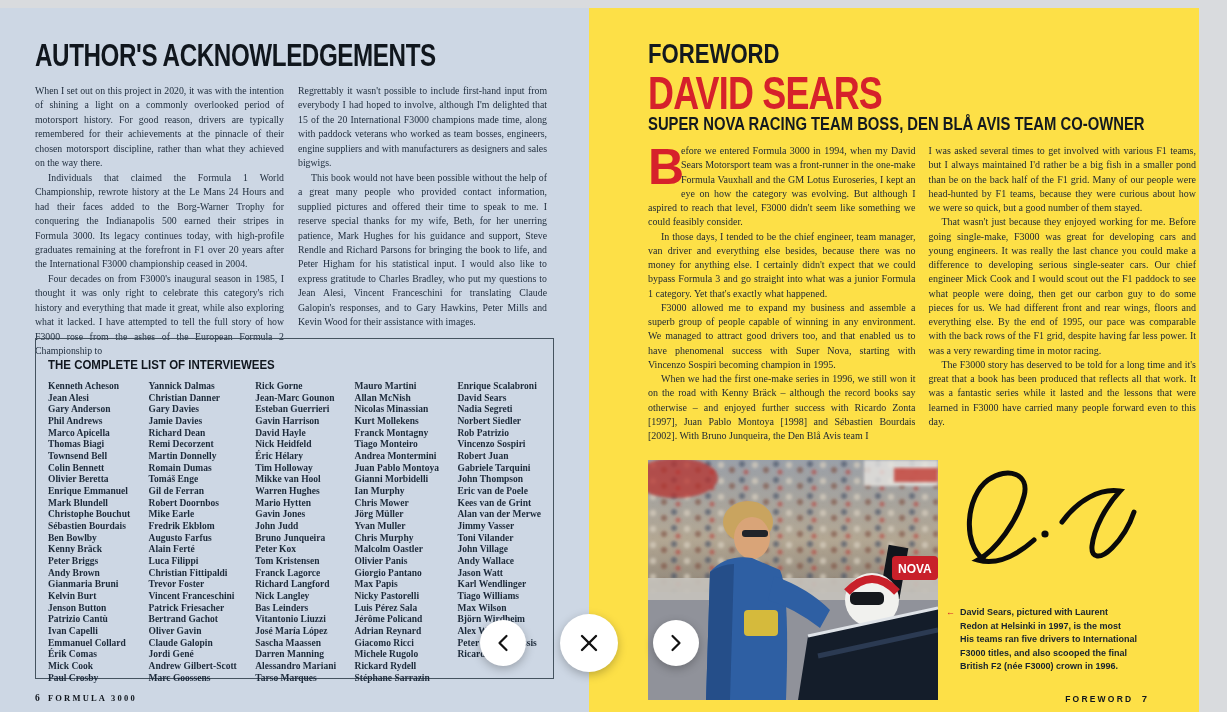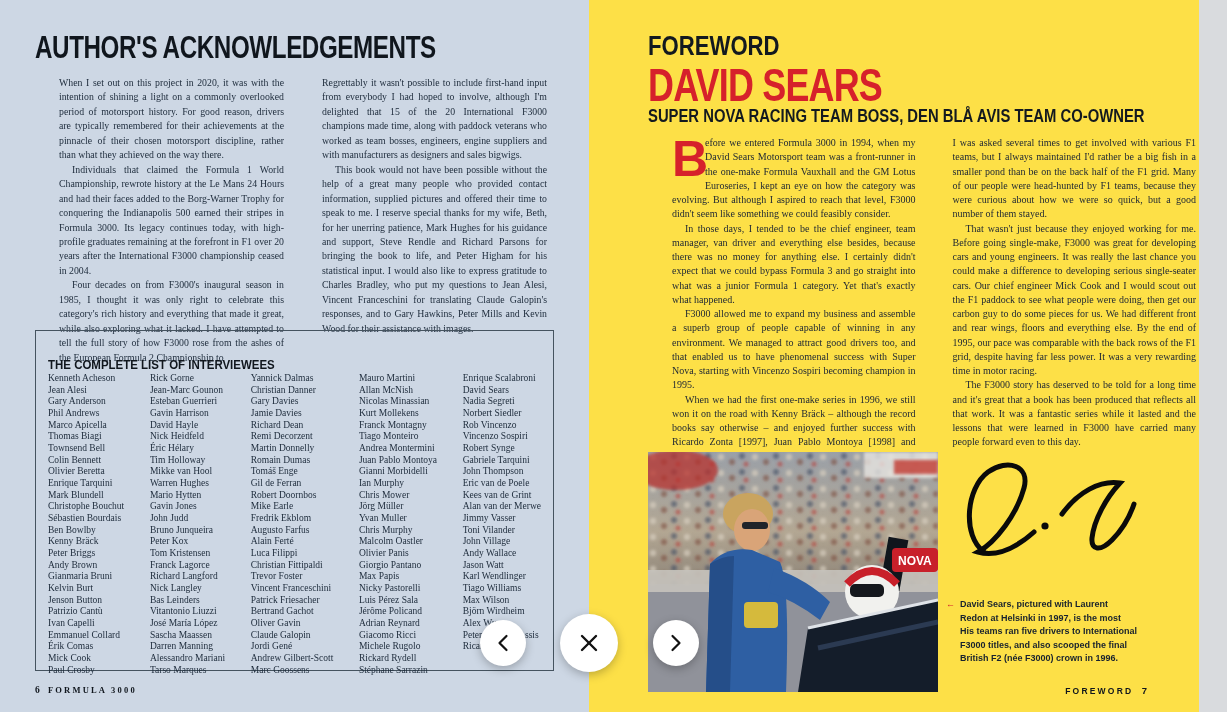--- a/index.html
+++ b/index.html
@@ -1,36 +1,36 @@
 <!DOCTYPE html>
 <html><head>
 <meta charset="utf-8">
 <style>
   html,body{margin:0;padding:0;}
   body{width:1227px;height:712px;background:#d9dbde;font-family:"Liberation Serif",serif;overflow:hidden;}
   .viewer{position:relative;width:1227px;height:712px;}
-  .spread{position:absolute;left:0;top:0;width:1199px;height:688px;display:flex;justify-content:flex-end;}
+  .spread{position:absolute;left:0;top:8px;width:1199px;height:688px;display:flex;justify-content:flex-end;}
   .page{position:relative;height:712px;}
   .page-left{width:589px;background:#cdd7e4;}
   .page-right{width:610px;background:#fde047;}
   .edge-strip{position:absolute;left:1199px;top:0;width:28px;height:712px;background:#d9dbde;}
 
   .cond{font-family:"Liberation Sans",sans-serif;font-weight:700;display:inline-block;transform:scaleX(0.78);transform-origin:0 50%;white-space:nowrap;}
 
   
   .lp-title{position:absolute;left:35px;top:30px;font-size:31px;letter-spacing:-0.5px;color:#10161d;}
   .lp-cols{position:absolute;left:35px;top:76px;width:512px;display:flex;gap:14px;}
-  .bodycol{text-align:justify;color:#1c2a3a;margin-left:24px;}
+  .bodycol{text-align:justify;color:#1c2a3a;}
   .lp-col{width:249px;font-size:9.8px;line-height:14.45px;}
   .bodycol p{margin:0;text-indent:13px;}
   .bodycol p:first-child{text-indent:0;}
 
-  .iv-box{position:absolute;left:35px;top:330px;width:519px;height:341px;border:1px solid #45535f;box-sizing:border-box;padding:24px 12px 0 12px;}
+  .iv-box{position:absolute;left:35px;top:330px;width:519px;height:341px;border:1px solid #45535f;box-sizing:border-box;padding:16px 12px 0 12px;}
   .iv-head{font-size:13.5px;color:#10161d;transform:scaleX(0.85);letter-spacing:0;}
-  .iv-cols{display:flex;justify-content:space-between;margin-top:0;}
+  .iv-cols{display:flex;justify-content:space-between;margin-top:8px;font-weight:bold;}
   .iv-col{font-size:9.5px;line-height:11.67px;color:#1c2a3a;}
   .iv-col div{white-space:nowrap;}
 
   .footer{position:absolute;top:685px;font-family:"Liberation Sans",sans-serif;font-weight:700;font-size:8.5px;color:#10161d;}
   .footer .num{font-size:9.5px;}
   .footer .word{letter-spacing:2.2px;margin:0 6px;}
   .lp-footer{left:35px;font-family:Liberation Serif, serif;}
   .rp-footer{right:52px;text-align:right;}
 
   
@@ -78,37 +78,65 @@
           <div class="iv-col">
               <div>Kenneth Acheson</div>
               <div>Jean Alesi</div>
               <div>Gary Anderson</div>
               <div>Phil Andrews</div>
               <div>Marco Apicella</div>
               <div>Thomas Biagi</div>
               <div>Townsend Bell</div>
               <div>Colin Bennett</div>
               <div>Olivier Beretta</div>
-              <div>Enrique Tarquini</div>
+              <div>Enrique Emmanuel</div>
               <div>Mark Blundell</div>
               <div>Christophe Bouchut</div>
               <div>Sébastien Bourdais</div>
               <div>Ben Bowlby</div>
               <div>Kenny Bräck</div>
               <div>Peter Briggs</div>
               <div>Andy Brown</div>
               <div>Gianmaria Bruni</div>
               <div>Kelvin Burt</div>
               <div>Jenson Button</div>
               <div>Patrizio Cantù</div>
               <div>Ivan Capelli</div>
               <div>Emmanuel Collard</div>
               <div>Érik Comas</div>
               <div>Mick Cook</div>
               <div>Paul Crosby</div>
+            </div>
+          <div class="iv-col">
+              <div>Yannick Dalmas</div>
+              <div>Christian Danner</div>
+              <div>Gary Davies</div>
+              <div>Jamie Davies</div>
+              <div>Richard Dean</div>
+              <div>Remi Decorzent</div>
+              <div>Martin Donnelly</div>
+              <div>Romain Dumas</div>
+              <div>Tomáš Enge</div>
+              <div>Gil de Ferran</div>
+              <div>Robert Doornbos</div>
+              <div>Mike Earle</div>
+              <div>Fredrik Ekblom</div>
+              <div>Augusto Farfus</div>
+              <div>Alain Ferté</div>
+              <div>Luca Filippi</div>
+              <div>Christian Fittipaldi</div>
+              <div>Trevor Foster</div>
+              <div>Vincent Franceschini</div>
+              <div>Patrick Friesacher</div>
+              <div>Bertrand Gachot</div>
+              <div>Oliver Gavin</div>
+              <div>Claude Galopin</div>
+              <div>Jordi Gené</div>
+              <div>Andrew Gilbert-Scott</div>
+              <div>Marc Goossens</div>
             </div>
           <div class="iv-col">
               <div>Rick Gorne</div>
               <div>Jean-Marc Gounon</div>
               <div>Esteban Guerrieri</div>
               <div>Gavin Harrison</div>
               <div>David Hayle</div>
               <div>Nick Heidfeld</div>
               <div>Éric Hélary</div>
               <div>Tim Holloway</div>
@@ -125,48 +153,20 @@
               <div>Nick Langley</div>
               <div>Bas Leinders</div>
               <div>Vitantonio Liuzzi</div>
               <div>José María López</div>
               <div>Sascha Maassen</div>
               <div>Darren Manning</div>
               <div>Alessandro Mariani</div>
               <div>Tarso Marques</div>
             </div>
           <div class="iv-col">
-              <div>Yannick Dalmas</div>
-              <div>Christian Danner</div>
-              <div>Gary Davies</div>
-              <div>Jamie Davies</div>
-              <div>Richard Dean</div>
-              <div>Remi Decorzent</div>
-              <div>Martin Donnelly</div>
-              <div>Romain Dumas</div>
-              <div>Tomáš Enge</div>
-              <div>Gil de Ferran</div>
-              <div>Robert Doornbos</div>
-              <div>Mike Earle</div>
-              <div>Fredrik Ekblom</div>
-              <div>Augusto Farfus</div>
-              <div>Alain Ferté</div>
-              <div>Luca Filippi</div>
-              <div>Christian Fittipaldi</div>
-              <div>Trevor Foster</div>
-              <div>Vincent Franceschini</div>
-              <div>Patrick Friesacher</div>
-              <div>Bertrand Gachot</div>
-              <div>Oliver Gavin</div>
-              <div>Claude Galopin</div>
-              <div>Jordi Gené</div>
-              <div>Andrew Gilbert-Scott</div>
-              <div>Marc Goossens</div>
-            </div>
-          <div class="iv-col">
               <div>Mauro Martini</div>
               <div>Allan McNish</div>
               <div>Nicolas Minassian</div>
               <div>Kurt Mollekens</div>
               <div>Franck Montagny</div>
               <div>Tiago Monteiro</div>
               <div>Andrea Montermini</div>
               <div>Juan Pablo Montoya</div>
               <div>Gianni Morbidelli</div>
               <div>Ian Murphy</div>
@@ -185,23 +185,23 @@
               <div>Giacomo Ricci</div>
               <div>Michele Rugolo</div>
               <div>Rickard Rydell</div>
               <div>Stéphane Sarrazin</div>
             </div>
           <div class="iv-col">
               <div>Enrique Scalabroni</div>
               <div>David Sears</div>
               <div>Nadia Segreti</div>
               <div>Norbert Siedler</div>
-              <div>Rob Vincenzo</div>
+              <div>Rob Patrizio</div>
               <div>Vincenzo Sospiri</div>
-              <div>Robert Synge</div>
+              <div>Robert Juan</div>
               <div>Gabriele Tarquini</div>
               <div>John Thompson</div>
               <div>Eric van de Poele</div>
               <div>Kees van de Grint</div>
               <div>Alan van der Merwe</div>
               <div>Jimmy Vasser</div>
               <div>Toni Vilander</div>
               <div>John Village</div>
               <div>Andy Wallace</div>
               <div>Jason Watt</div>

